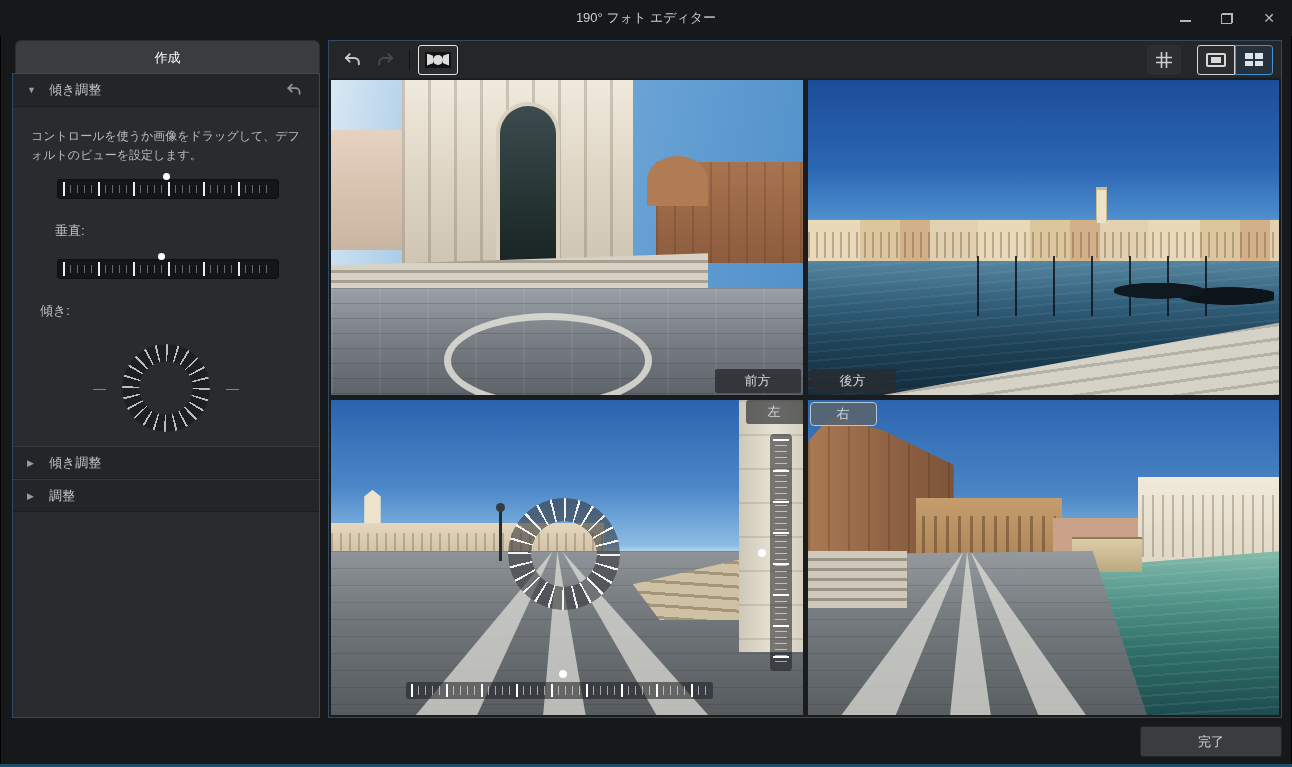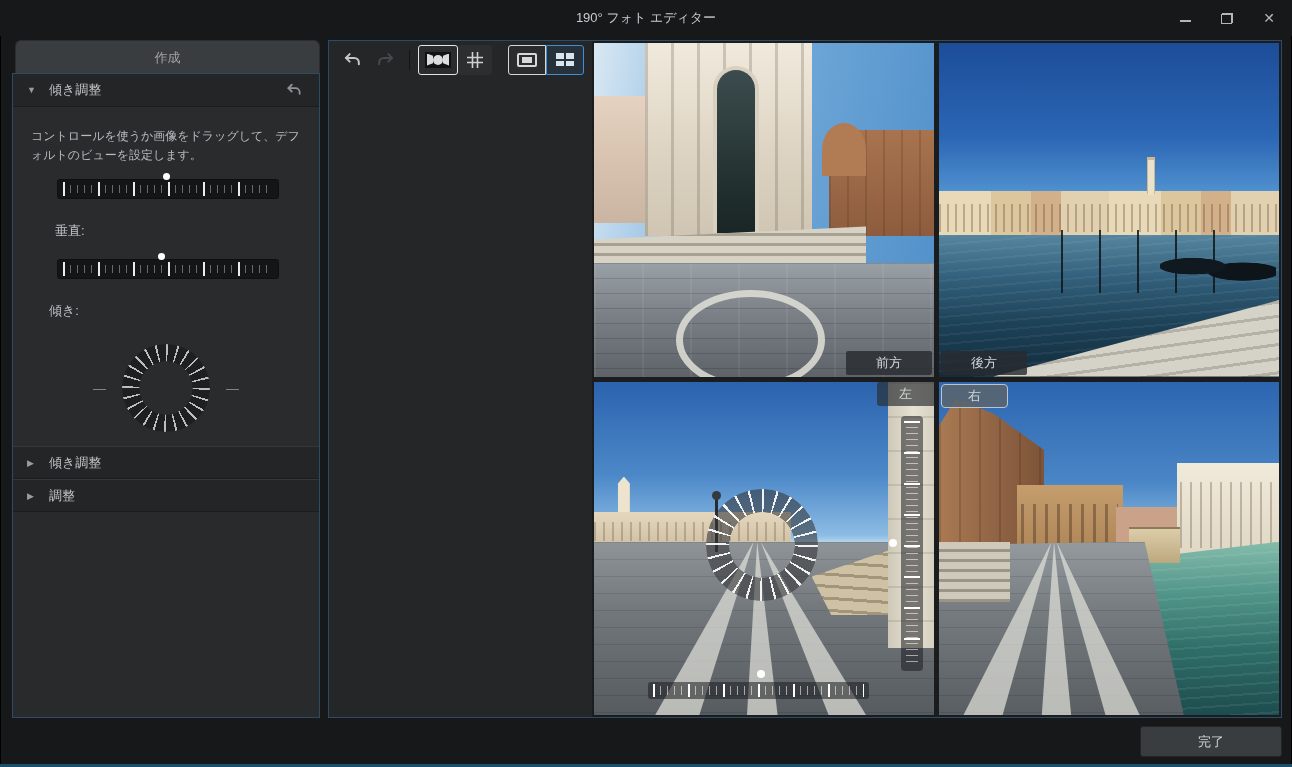--- a/index.html
+++ b/index.html
@@ -33,21 +33,21 @@
   
   .app { position:absolute; left:12px; right:10px; top:40px; bottom:49px; display:flex; gap:8px; }
 
   
   .sidebar { width:308px; display:flex; flex-direction:column; }
   .tabs { display:flex; height:34px; flex:none; }
   .tab { flex:1; display:flex; align-items:center; justify-content:center;
     font-size:13px; border-radius:6px 6px 0 0; cursor:pointer; }
   .tab.active { color:#8fb8da; background:#242628; border:1px solid #2d4a66; border-bottom:none;
     position:relative; z-index:2; }
-  .tab.inactive { color:#a3a3a3; background:#3a3d40; border:1px solid #2b2d2f; border-bottom:none;
+  .tab.inactive { color:#ffffff; background:#3a3d40; border:1px solid #2b2d2f; border-bottom:none;
     margin-left:3px; }
   .side-panel { flex:1; border:1px solid #2d4a66; background:#2a2b2d; margin-top:-1px;
     display:flex; flex-direction:column; z-index:1; }
   .sec-header { height:33px; flex:none; background:#232527; border-top:1px solid #35383a;
     border-bottom:1px solid #1a1c1e; display:flex; align-items:center; gap:12px;
     padding:0 14px; font-size:13px; color:#c6c9cb; cursor:pointer; }
   .sec-header .tri { font-size:9px; color:#9a9da0; width:10px; }
   .reset-btn { margin-left:auto; width:22px; height:22px; display:flex; align-items:center;
     justify-content:center; cursor:pointer; }
   .sec-body { flex:none; padding:20px 18px 8px; font-size:12px; color:#b9bcbf; }
@@ -67,21 +67,21 @@
   .dial-dash { color:#8d9093; font-size:13px; }
   .dial { width:88px; height:88px; border-radius:50%;
     background:repeating-conic-gradient(#bdbdbd 0deg 2.6deg, transparent 2.6deg 15deg), #1d1f21;
     -webkit-mask:radial-gradient(circle closest-side, transparent 60%, #000 61%);
             mask:radial-gradient(circle closest-side, transparent 60%, #000 61%);
     cursor:pointer; }
   .panel-fill { flex:1; background:#292a2c; }
   .svg-icon { display:block; }
 
   
-  .main { flex:1; border:1px solid #2d4a66; background:#242628; display:flex; flex-direction:row;text-align:right; }
+  .main { flex:1; border:1px solid #2d4a66; background:#242628; display:flex; flex-direction:column;text-align:right; }
   .toolbar { height:37px; flex:none; display:flex; align-items:center; padding:0 8px;
     background:#242628; }
   .tb-btn { width:32px; height:28px; display:flex; align-items:center; justify-content:center;
     border-radius:3px; cursor:pointer; }
   .tb-sep { width:1px; height:20px; background:#121416; margin:0 8px; }
   .pano-btn { width:40px; height:30px; border:1px solid #e4e4e4; background:#2a2c2e; }
   .pano-glyph { position:relative; width:26px; height:16px; background:#101214; }
   .pano-glyph i { position:absolute; background:#dcdcdc; }
   .pano-glyph .pl { left:2px; top:2px; bottom:2px; width:6px;
     clip-path:polygon(0 0,100% 18%,100% 82%,0 100%); }
@@ -300,21 +300,21 @@
         <div class="desc">コントロールを使うか画像をドラッグして、デフォルトのビューを設定します。</div>
         <div class="ruler-wrap">
           <div class="ruler"></div>
           <span class="dot dot-h"></span>
         </div>
         <div class="ctl-label">垂直:</div>
         <div class="ruler-wrap">
           <div class="ruler"></div>
           <span class="dot dot-v"></span>
         </div>
-        <div class="ctl-label" style="margin-left:18px;">傾き:</div>
+        <div class="ctl-label" style="margin-left:9px;">傾き:</div>
         <div class="dial-row">
           <span class="dial-dash">—</span>
           <div class="dial"></div>
           <span class="dial-dash">—</span>
         </div>
       </div>
       <div class="sec-header">
         <span class="tri">▶</span>
         <span>傾き調整</span>
       </div>

